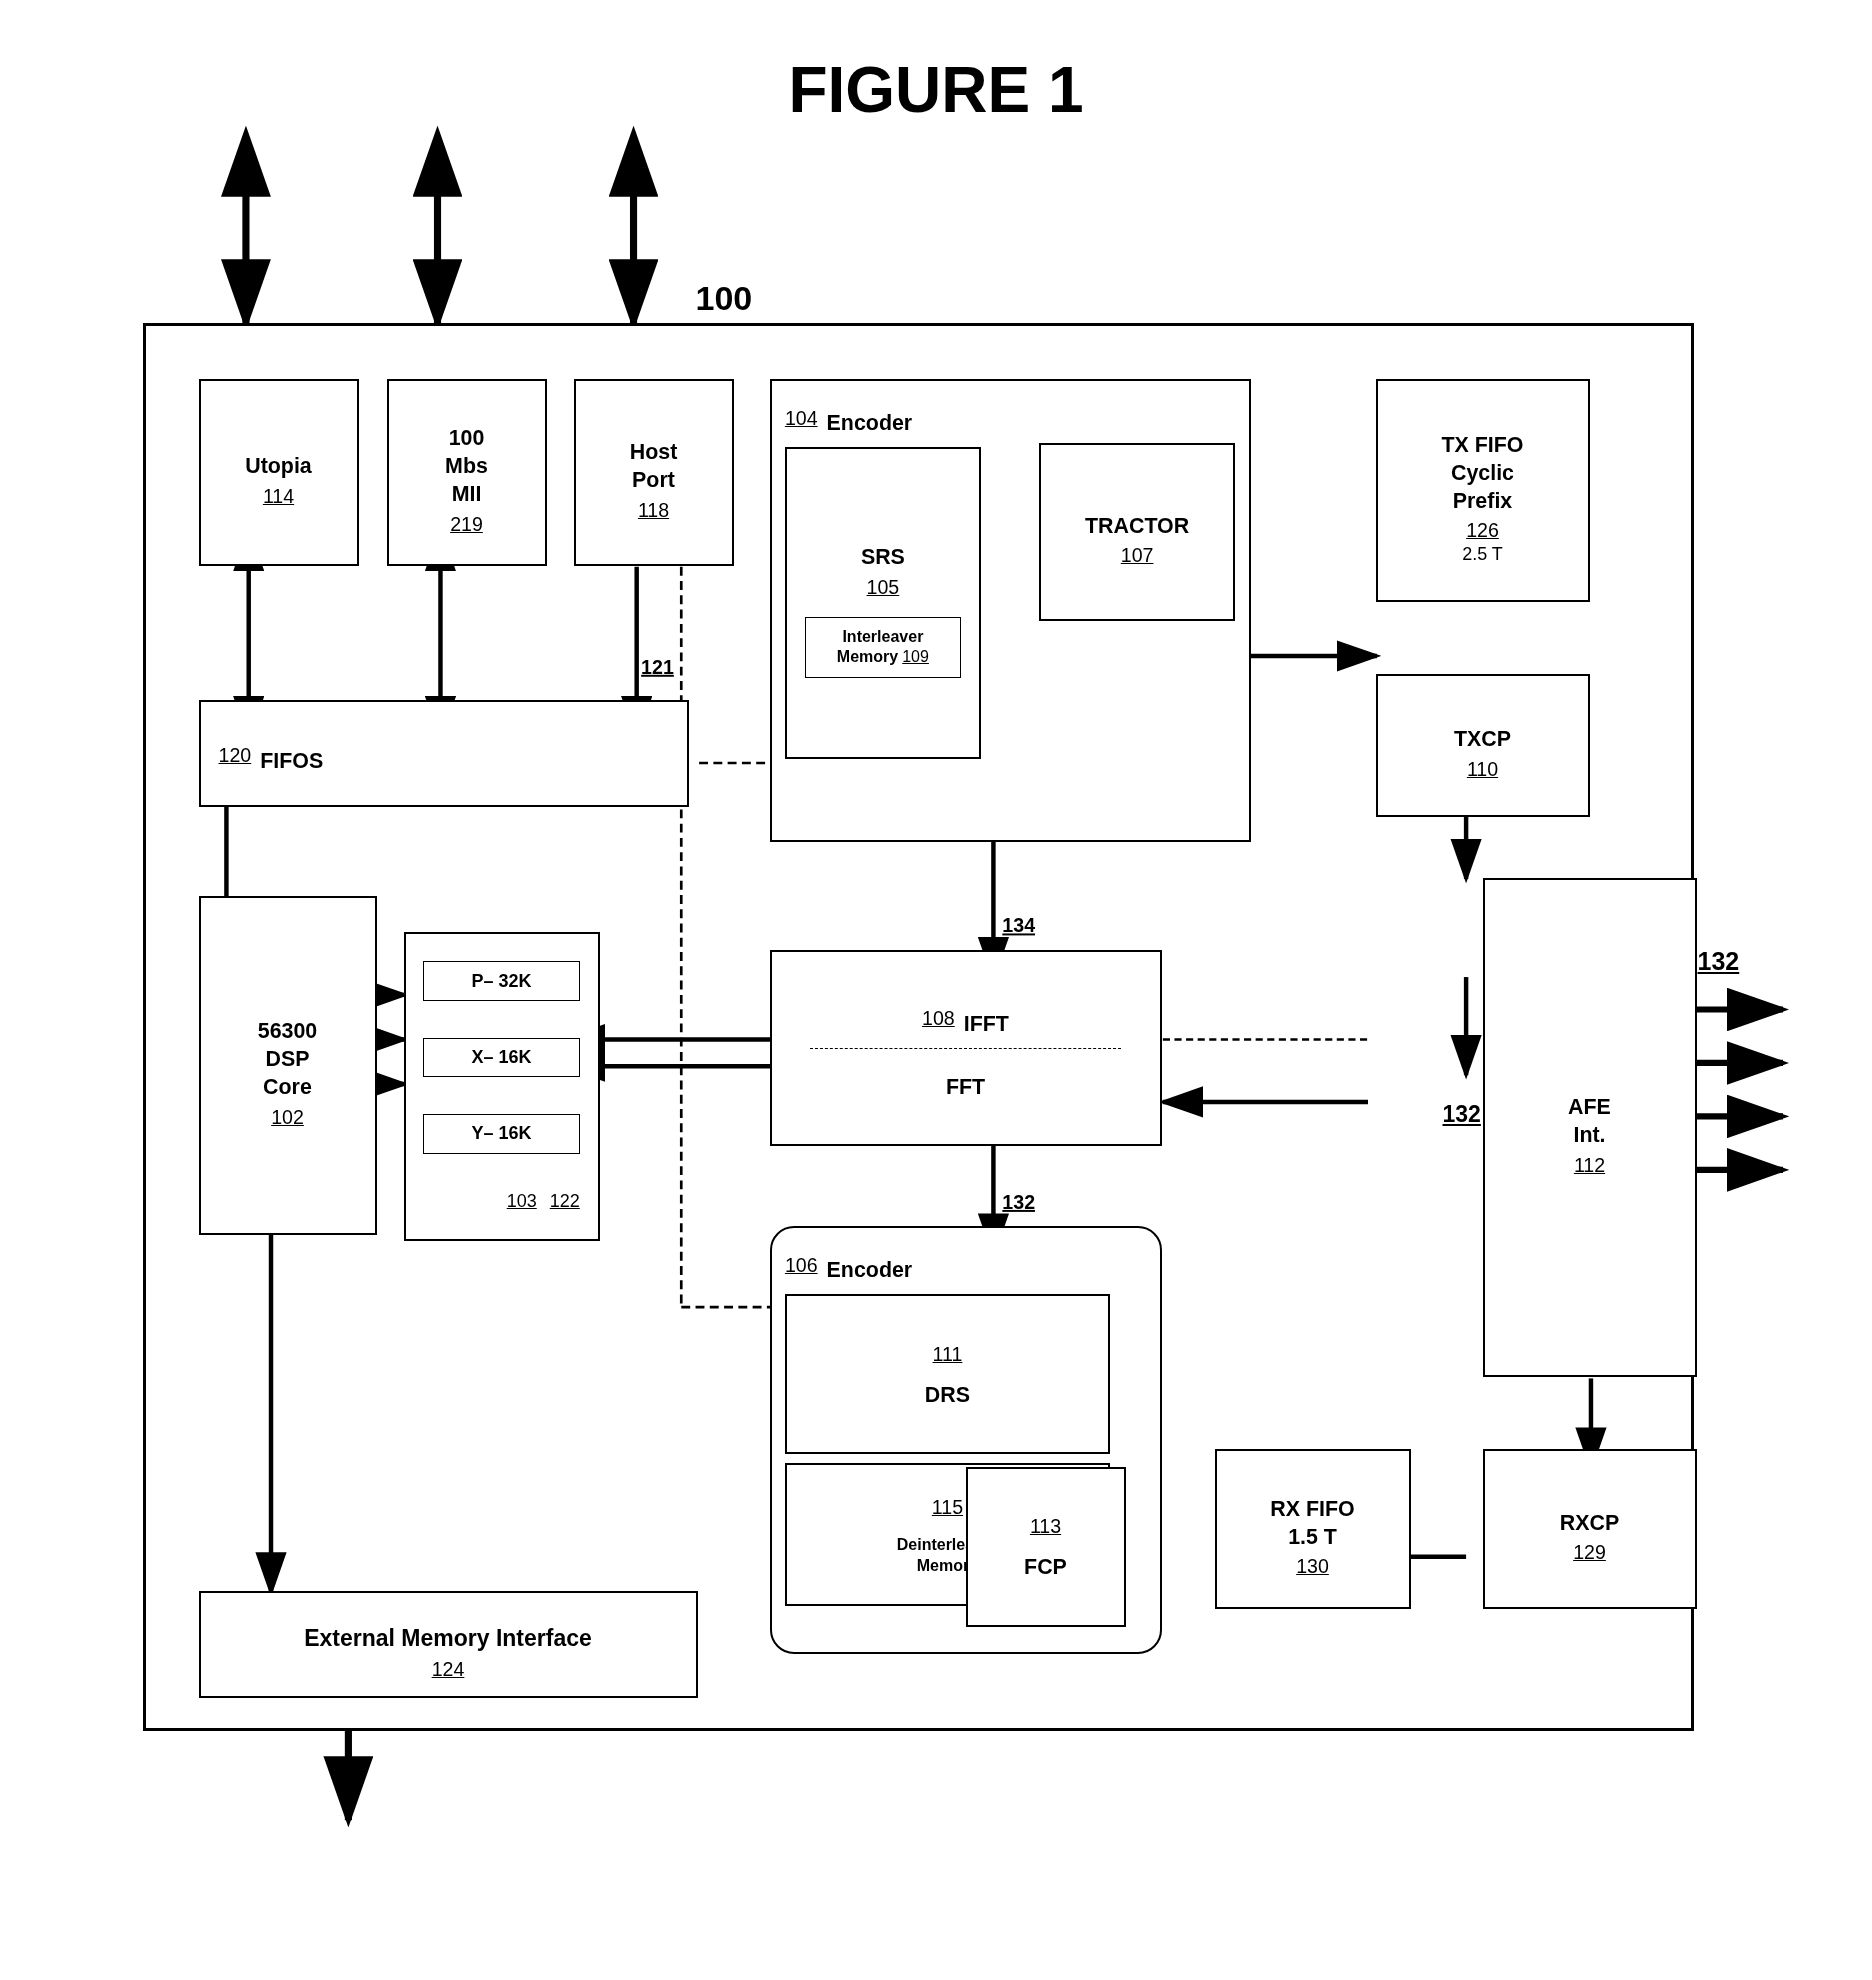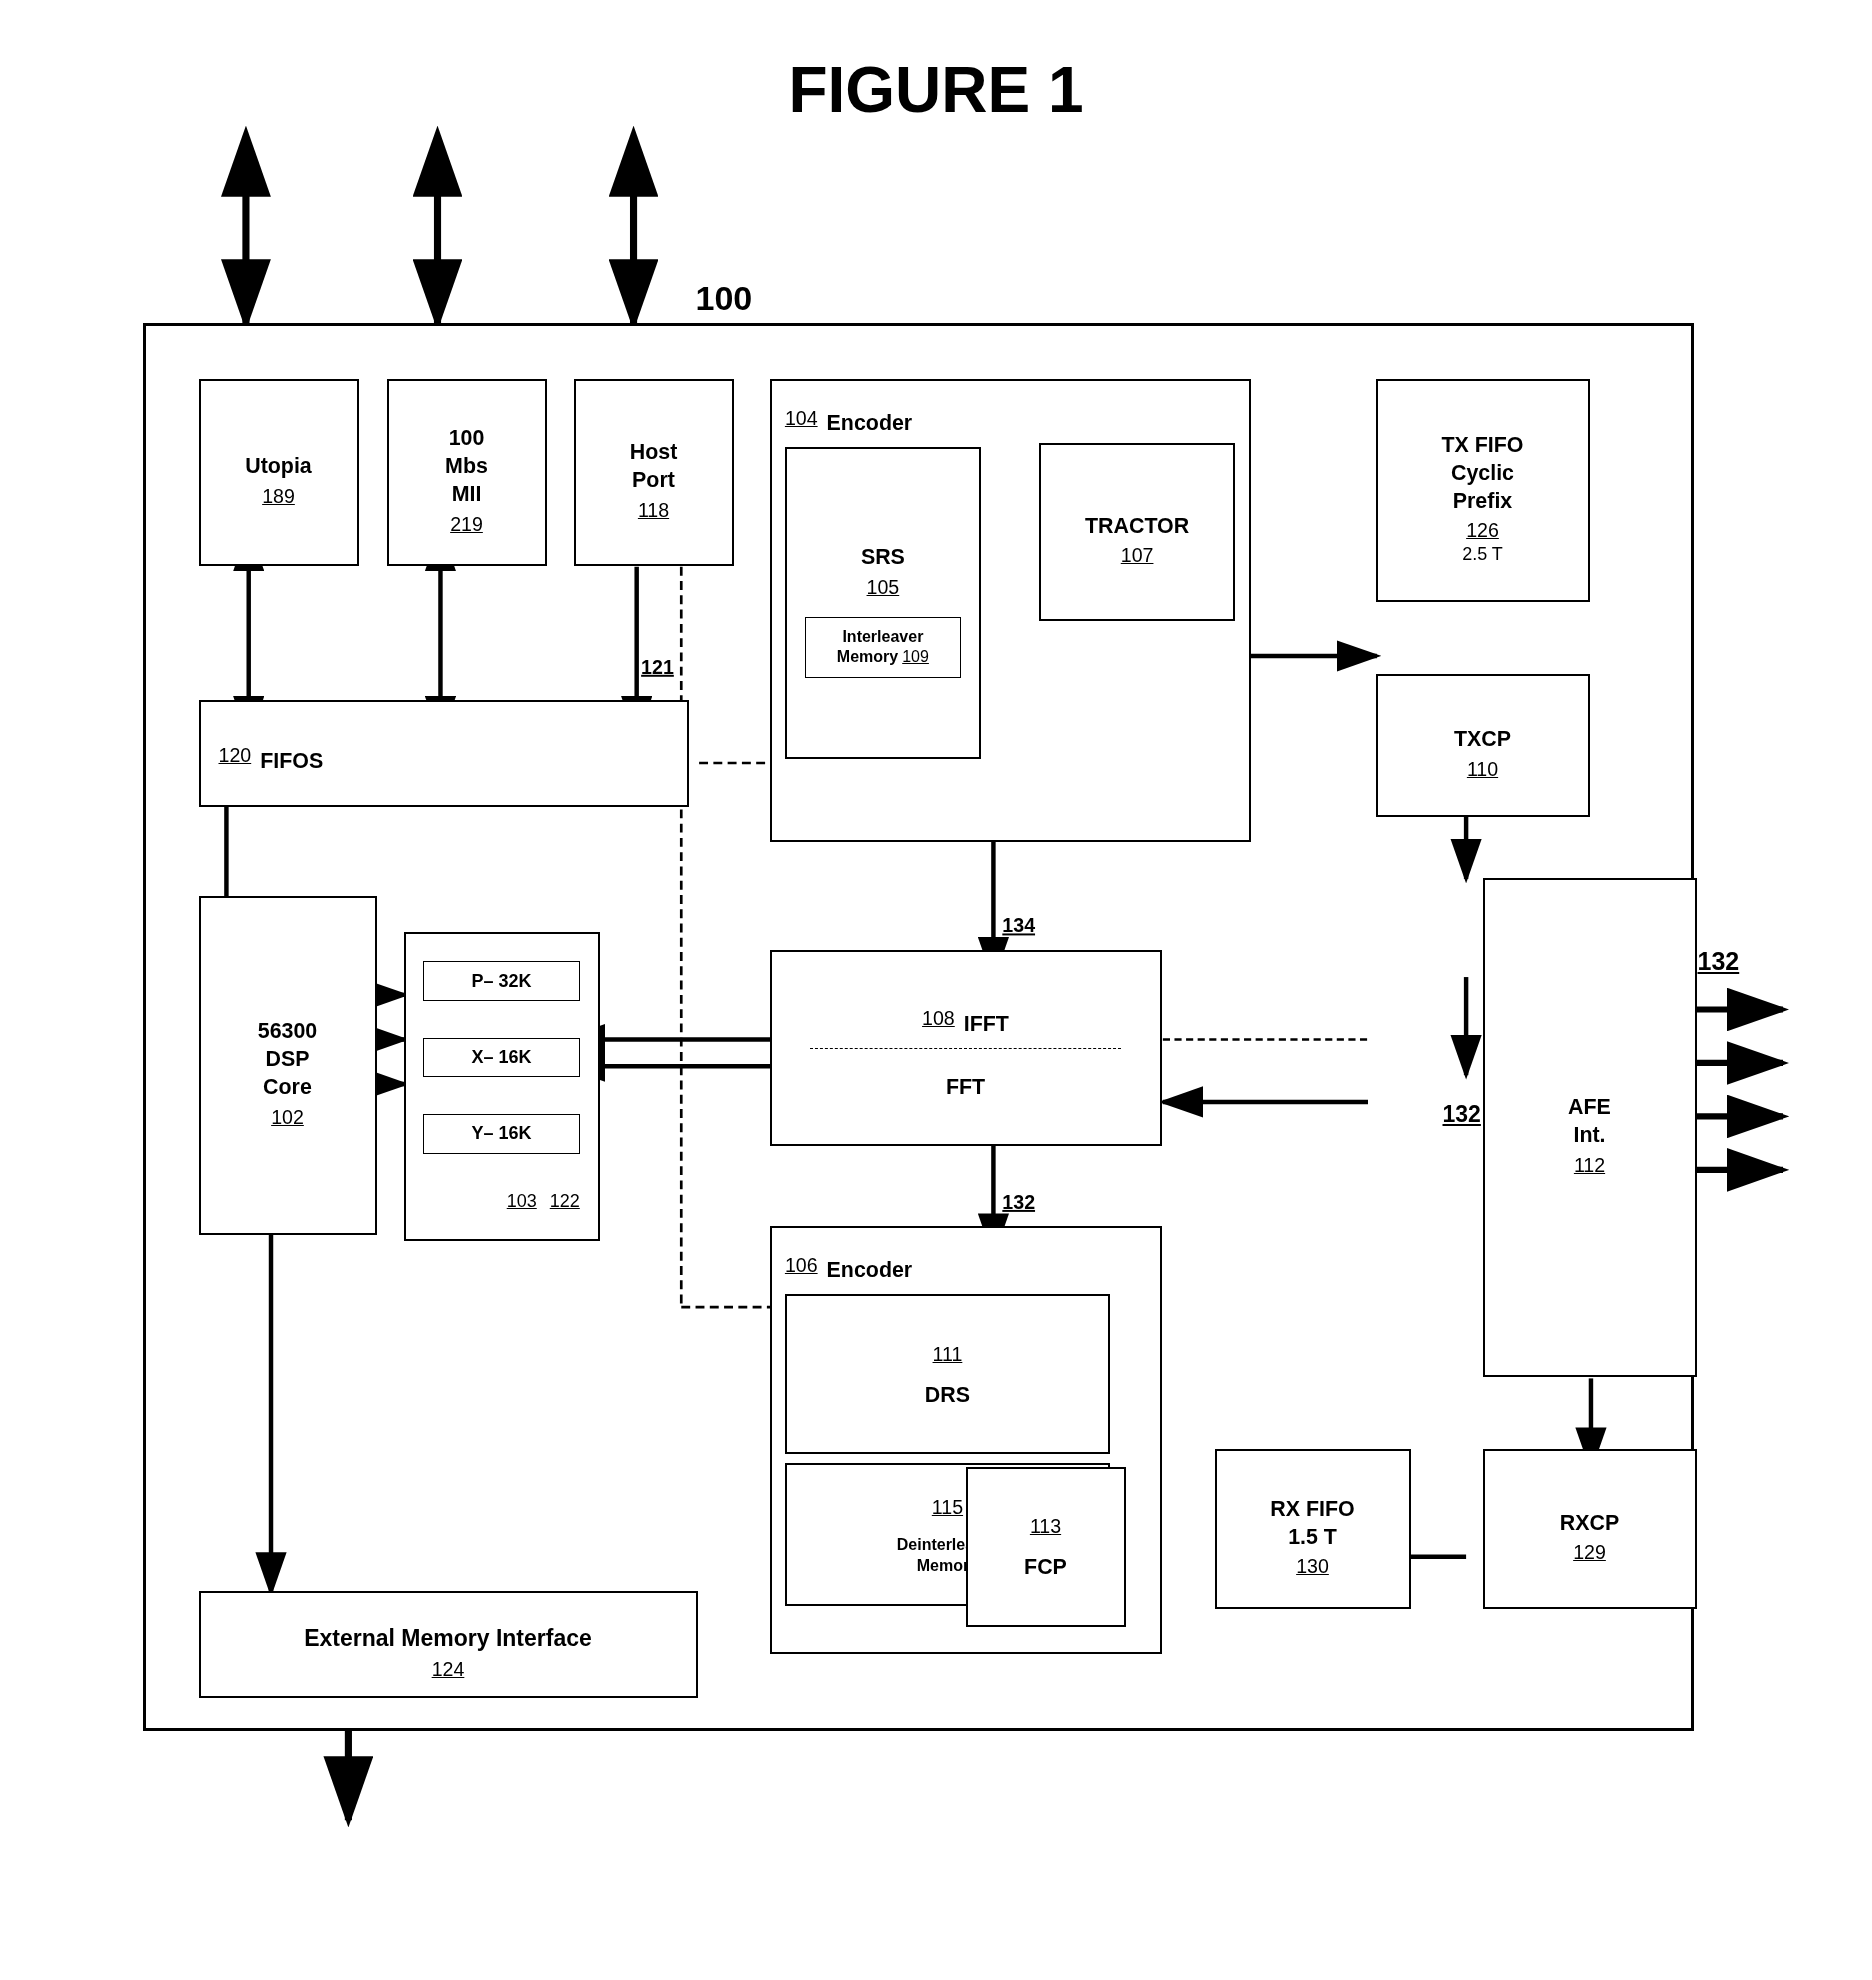--- a/index.html
+++ b/index.html
@@ -180,21 +180,21 @@
 
       <line x1="1370" y1="870" x2="1140" y2="870" stroke="#000" stroke-width="5" marker-end="url(#ah-end)"></line>
 
       <line x1="1140" y1="800" x2="1370" y2="800" stroke="#000" stroke-width="3" stroke-dasharray="8,5"></line>
 
       <line x1="140" y1="1000" x2="140" y2="1420" stroke="#000" stroke-width="5" marker-end="url(#ah-end)" marker-start="url(#ah-start)"></line>
     </svg>
 
     <div class="block" style="left:53px;top:53px;width:160px;height:187px;">
       <span class="block-title">Utopia</span>
-      <span class="block-label">189</span>
+      <span class="block-label">114</span>
     </div>
 
     <div class="block" style="left:241px;top:53px;width:160px;height:187px;">
       <span class="block-title">100<br>Mbs<br>MII</span>
       <span class="block-label">219</span>
     </div>
 
     <div class="block" style="left:428px;top:53px;width:160px;height:187px;">
       <span class="block-title">Host<br>Port</span>
       <span class="block-label">118</span>
@@ -249,21 +249,21 @@
 
     <div class="block" style="left:624px;top:624px;width:392px;height:196px;">
       <div style="display:flex;align-items:center;gap:9px;">
         <span class="block-label">108</span>
         <span class="block-title">IFFT</span>
       </div>
       <div style="border-top:1.8px dashed #000;width:80%;margin:9px 0;"></div>
       <span class="block-title">FFT</span>
     </div>
 
-    <div class="block" style="left:624px;top:900px;width:392px;height:428px;justify-content:flex-start;align-items:flex-start;padding:13.4px;">
+    <div class="block" style="left:624px;top:900px;width:392px;height:428px;justify-content:flex-start;align-items:flex-start;padding:13.4px;border-radius:24px;">
       <div style="display:flex;align-items:center;gap:9px;margin-bottom:9px;">
         <span class="block-label">106</span>
         <span class="block-title">Encoder</span>
       </div>
 
       <div class="block" style="position:relative;width:90%;height:160px;margin-bottom:9px;">
         <span class="block-label">111</span>
         <span class="block-title">DRS</span>
       </div>
 

